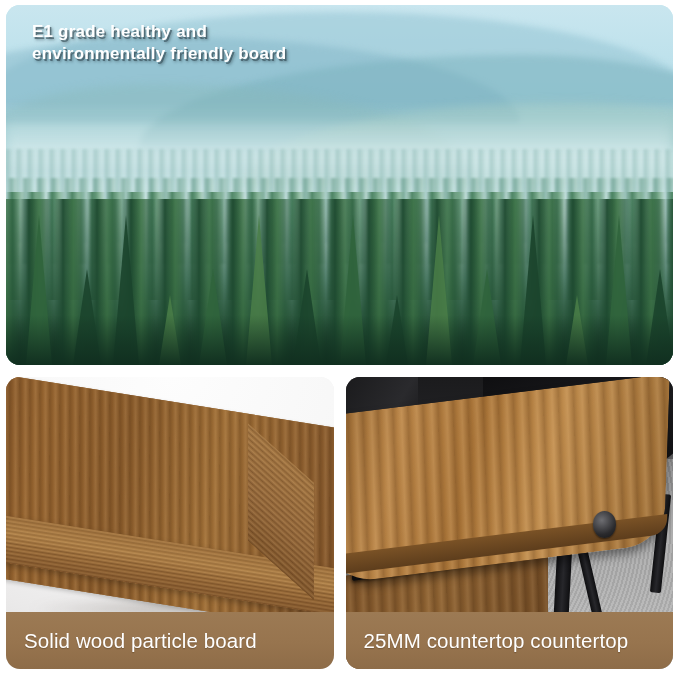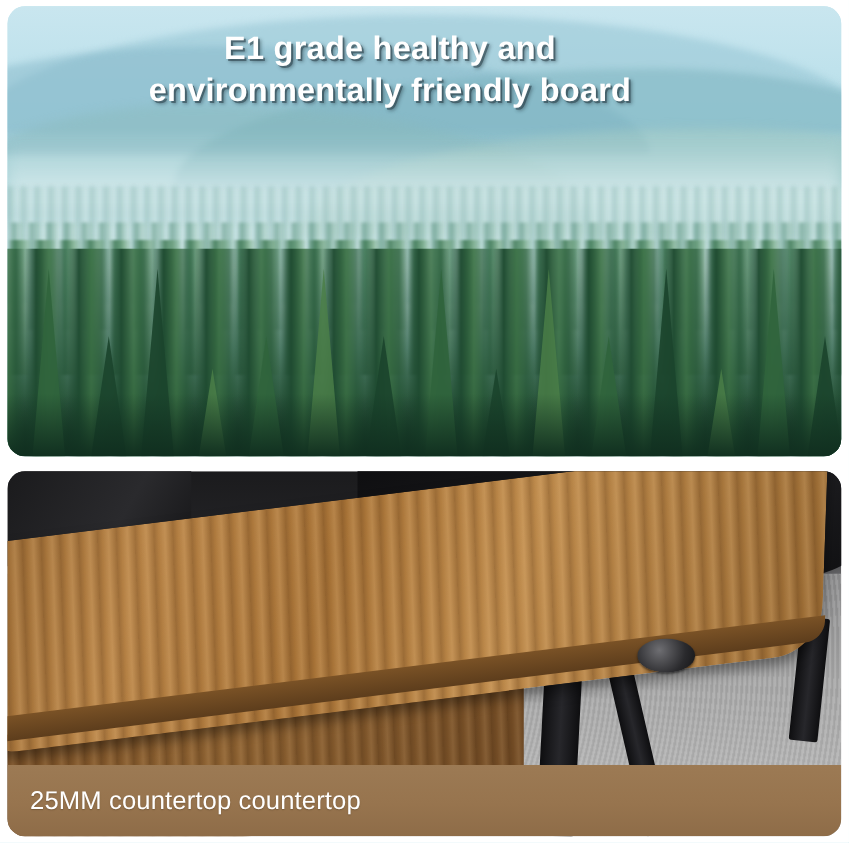--- a/index.html
+++ b/index.html
@@ -153,29 +153,28 @@
     height: 14%;
     background: linear-gradient(to bottom, rgba(20,54,36,0), rgba(16,46,31,.96));
   }
 
   .hero-heading {
     position: absolute;
     left: 26px;
     top: 16px;
     width: 560px;
     color: #ffffff;
-    font-size: 26px;
+    font-size: 17px;
     font-weight: bold;
     line-height: 1.32;
     letter-spacing: .2px;
     text-shadow:
       1.5px 1.5px 0 rgba(40,60,70,.55),
       2.5px 2.5px 3px rgba(30,50,60,.45);
     white-space: pre-line;
-    text-align: center;
   }
 
   
   .panels {
     position: absolute;
     left: 6px;
     top: 377px;
     width: 667px;
     height: 292px;
     display: flex;
@@ -428,20 +427,32 @@
     <div class="conifer" style="left:96%;"></div>
 
     <div class="hero-floor"></div>
 
     <div class="hero-heading">E1 grade healthy and
 environmentally friendly board</div>
   </div>
 
   <div class="panels">
 
+    <div class="panel">
+      <div class="slab-bg"></div>
+      <div class="slab-shadow"></div>
+      <div class="slab"></div>
+      <div class="slab-face"></div>
+      <div class="slab-edge"></div>
+      <div class="slab-side"></div>
+
+      <div class="caption">
+        <span class="caption-text">Solid wood particle board</span>
+      </div>
+    </div>
 
     <div class="panel">
       <div class="desk-bg"></div>
       <div class="desk-floor"></div>
       <div class="desk-chair"></div>
       <div class="desk-back"></div>
       <div class="desk-lower-shelf"></div>
       <div class="desk-frame-bar"></div>
       <div class="desk-leg l1"></div>
       <div class="desk-leg l2"></div>

